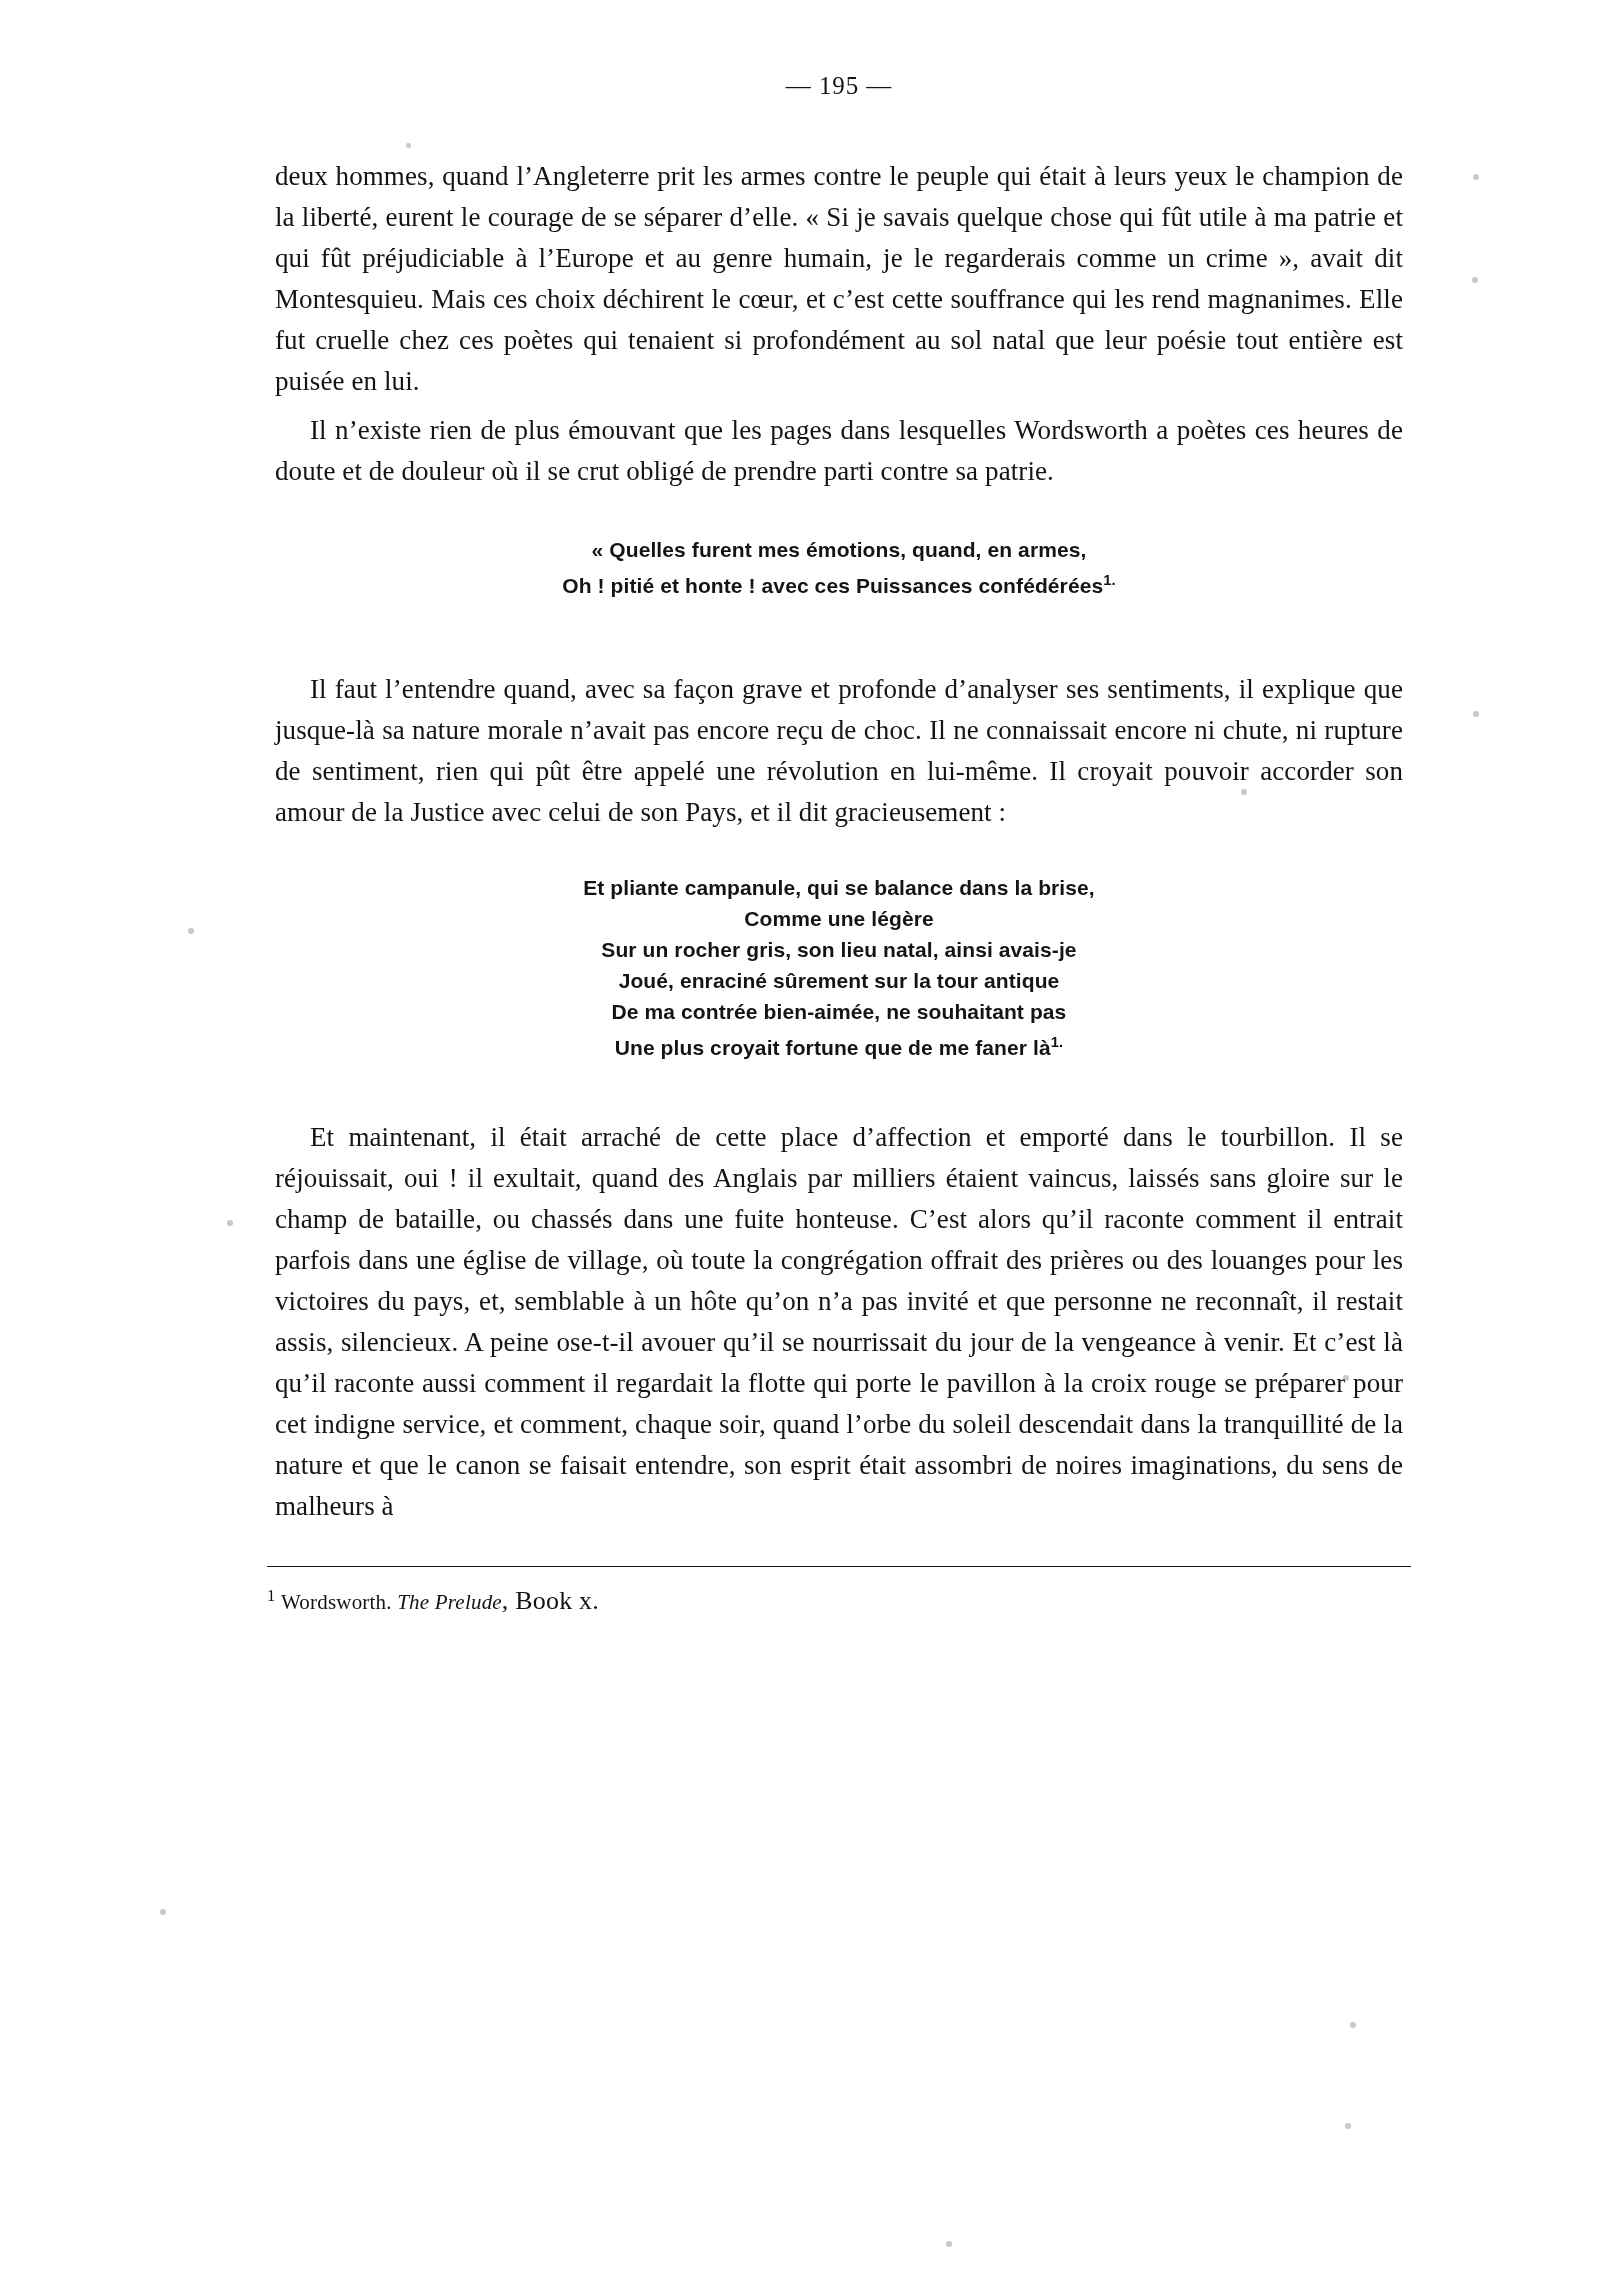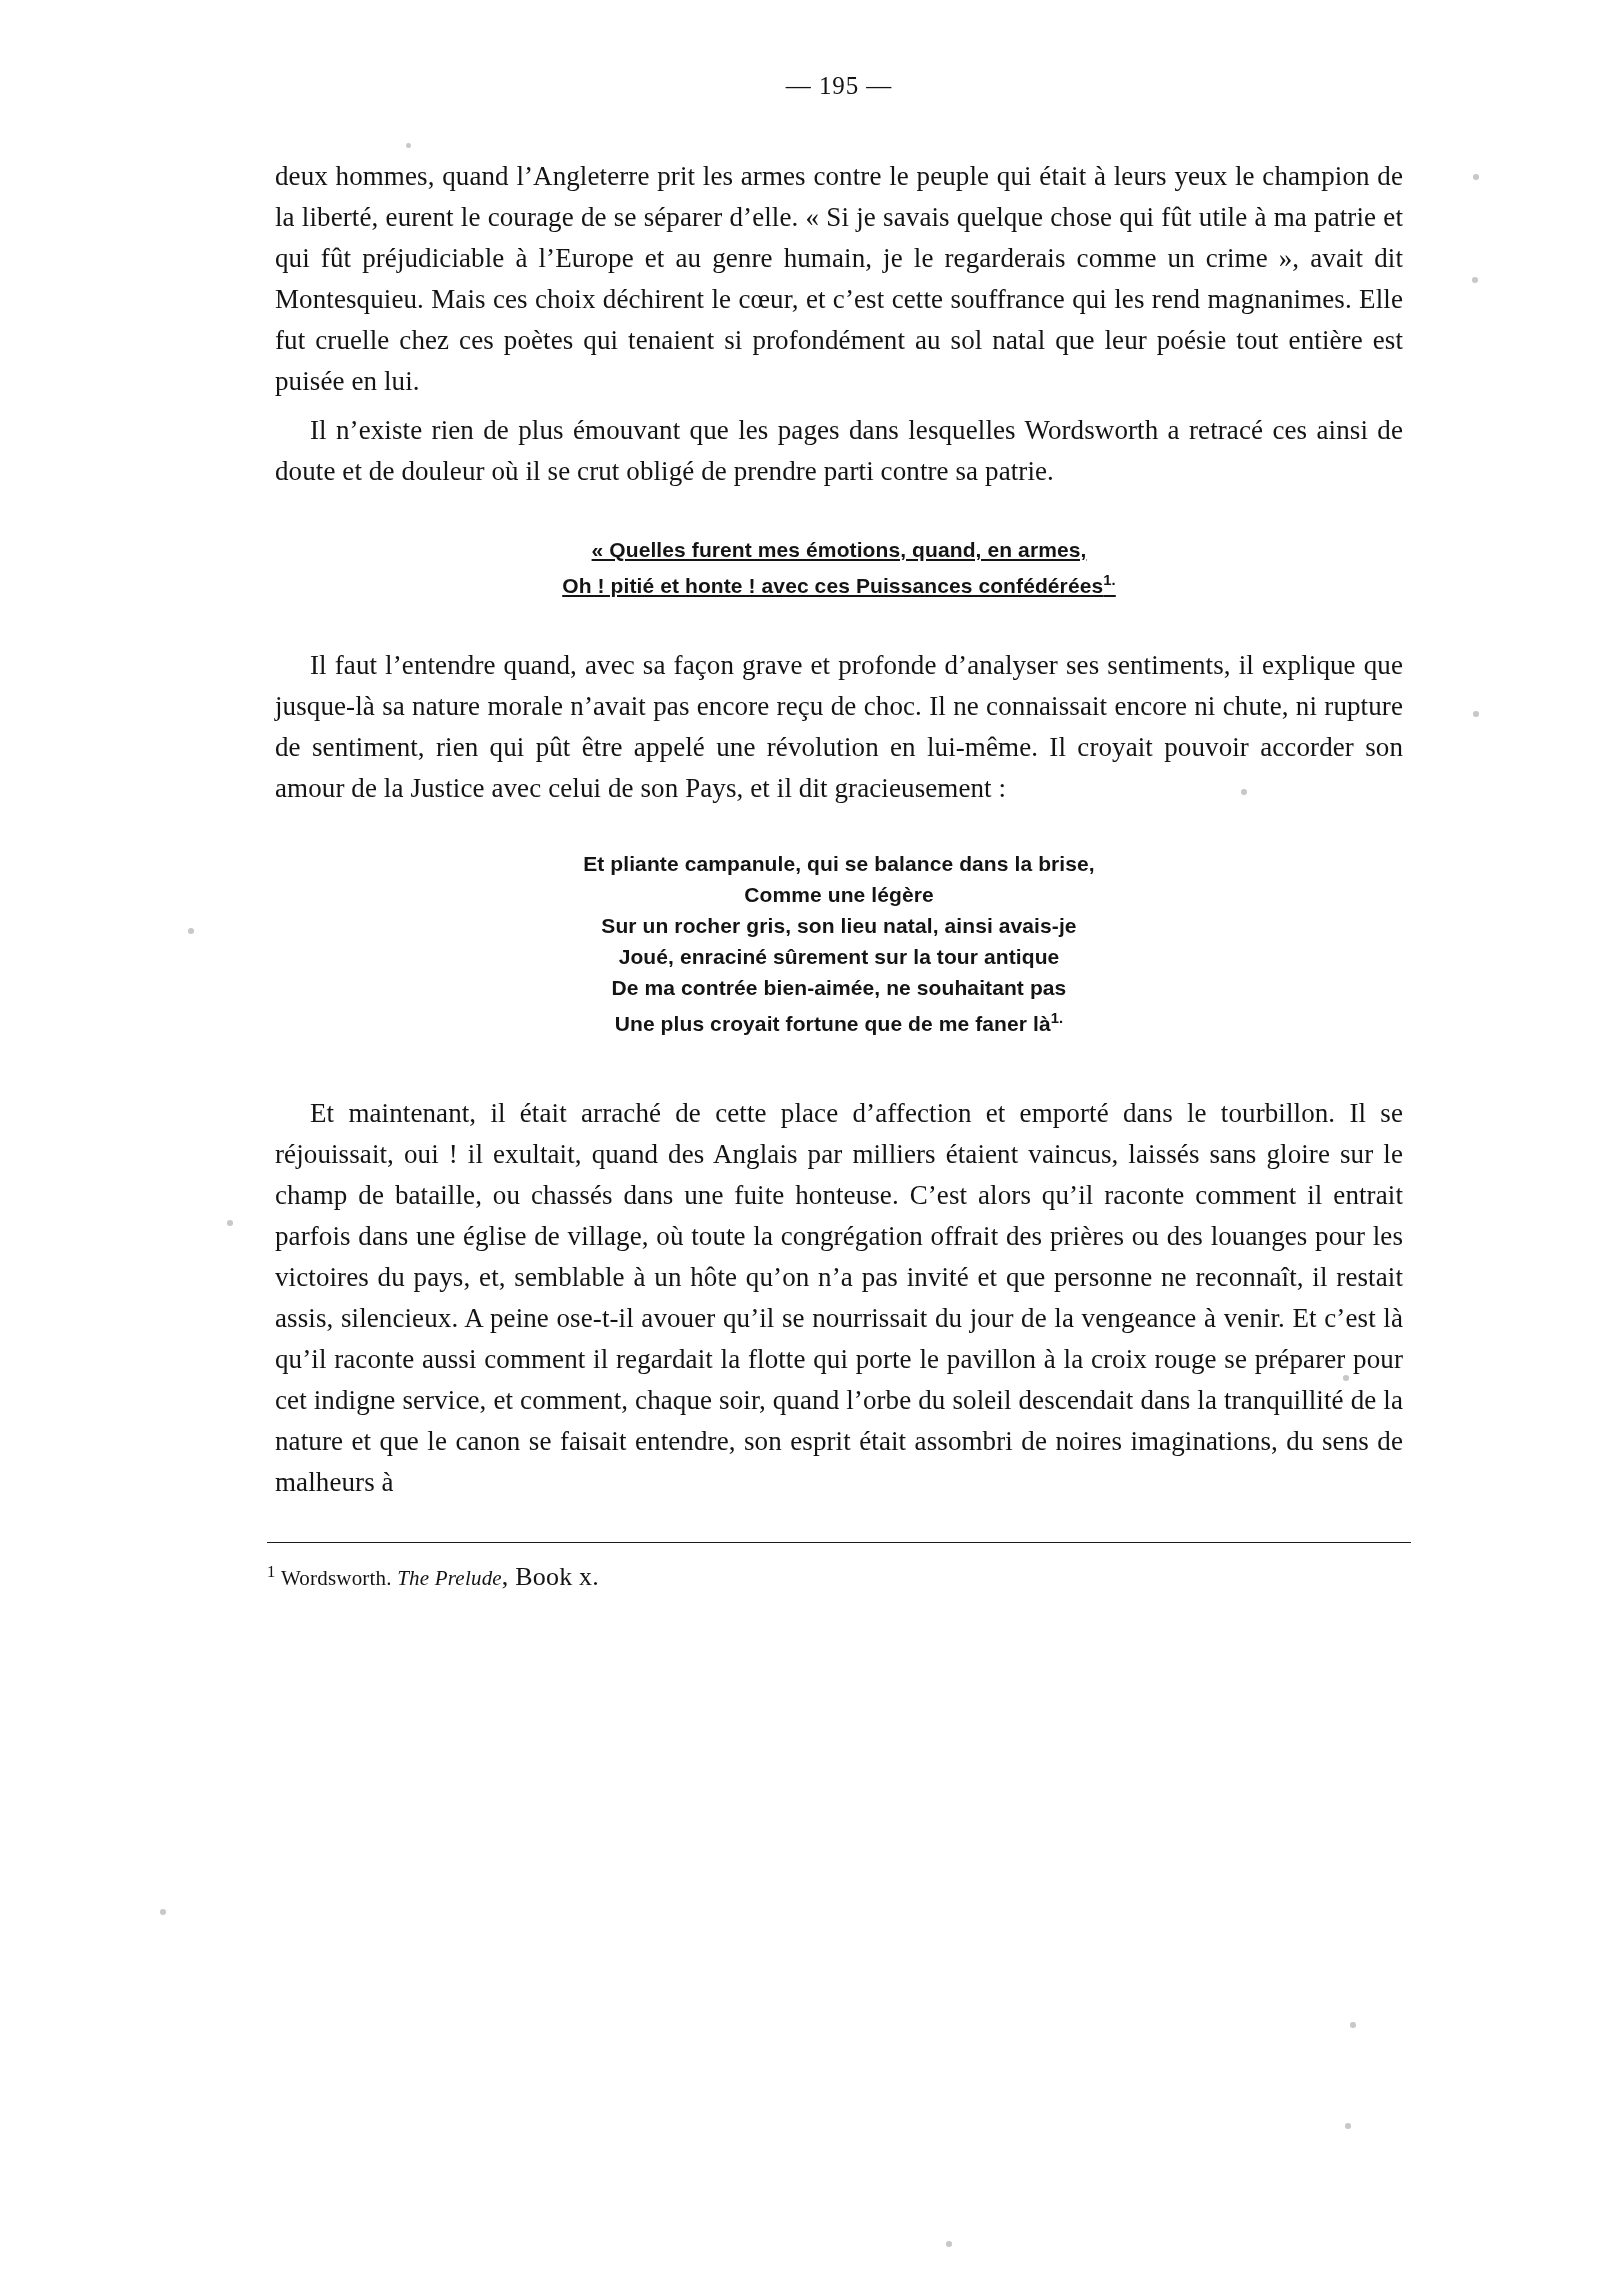--- a/index.html
+++ b/index.html
@@ -43,22 +43,21 @@
   .verse {
     font-family: "Liberation Sans", sans-serif;
     font-weight: bold;
     font-size: 21px;
     line-height: 31px;
     text-align: center;
     letter-spacing: 0.1px;
   }
   .verse-block-1 {
     margin-top: 42px;
-    margin-bottom: 44px;
-    text-decoration: underline;
+    margin-bottom: 68px;
   }
   .verse-block-2 {
     margin-top: 39px;
     margin-bottom: 54px;
   }
   .verse .sup {
     font-size: 14.8px;
     vertical-align: super;
   }
   .footnote-rule {
@@ -98,21 +97,21 @@
 <body>
 
 <div class="page">
 
   <div class="page-number">— 195 —</div>
 
   <div class="content">
 
     <p class="body">deux hommes, quand l’Angleterre prit les armes contre le peuple qui était à leurs yeux le champion de la liberté, eurent le courage de se séparer d’elle. « Si je savais quelque chose qui fût utile à ma patrie et qui fût préjudiciable à l’Europe et au genre humain, je le regarderais comme un crime », avait dit Montesquieu. Mais ces choix déchirent le cœur, et c’est cette souffrance qui les rend magnanimes. Elle fut cruelle chez ces poètes qui tenaient si profondément au sol natal que leur poésie tout entière est puisée en lui.</p>
 
-    <p class="body indent">Il n’existe rien de plus émouvant que les pages dans lesquelles Wordsworth a retracé ces ainsi de doute et de douleur où il se crut obligé de prendre parti contre sa patrie.</p>
+    <p class="body indent">Il n’existe rien de plus émouvant que les pages dans lesquelles Wordsworth a poètes ces heures de doute et de douleur où il se crut obligé de prendre parti contre sa patrie.</p>
 
     <div class="verse verse-block-1">
       <div>« Quelles furent mes émotions, quand, en armes,</div>
       <div>
         <span>Oh ! pitié et honte ! avec ces Puissances confédérées</span><span class="sup">1.</span>
       </div>
     </div>
 
     <p class="body indent">Il faut l’entendre quand, avec sa façon grave et profonde d’analyser ses sentiments, il explique que jusque-là sa nature morale n’avait pas encore reçu de choc. Il ne connaissait encore ni chute, ni rupture de sentiment, rien qui pût être appelé une révolution en lui-même. Il croyait pouvoir accorder son amour de la Justice avec celui de son Pays, et il dit gracieusement :</p>
 

